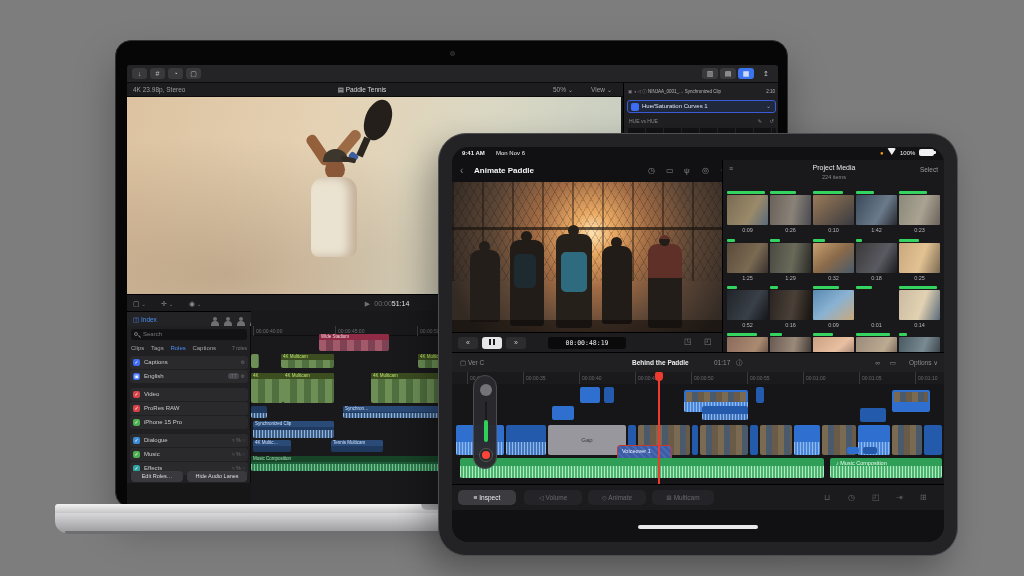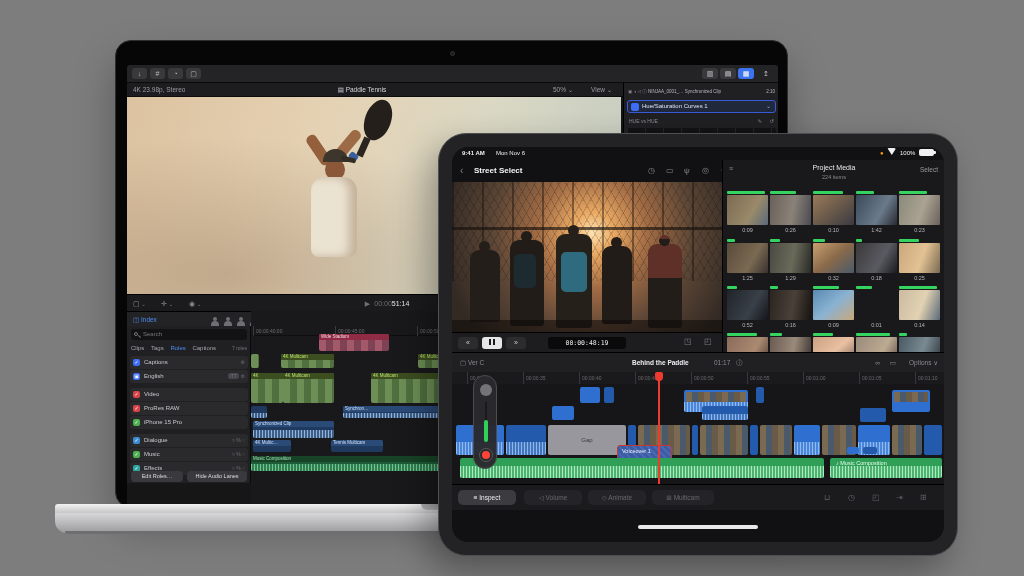--- a/index.html
+++ b/index.html
@@ -342,21 +342,21 @@
         <span style="position:absolute;right:10px">
           <span style="color:#ff9f0a">●</span>
           <span class="wifi"></span>
           <span>100%</span>
           <span class="batt"></span>
         </span>
       </div>
 
       <div class="i-header">
         <span style="position:absolute;left:8px;font-size:10px">‹</span>
-        <span class="i-title">Street Select</span>
+        <span class="i-title">Animate Paddle</span>
         <span class="i-cico">
           <span style="left:196px">◷</span>
           <span style="left:214px">▭</span>
           <span style="left:232px">ψ</span>
           <span style="left:250px">◎</span>
           <span style="left:268px">✧</span>
         </span>
         <span style="position:absolute;left:368px">↺</span>
         <span style="position:absolute;left:386px">⋯</span>
         <span class="i-btn blue" style="left:406px">▩</span>

